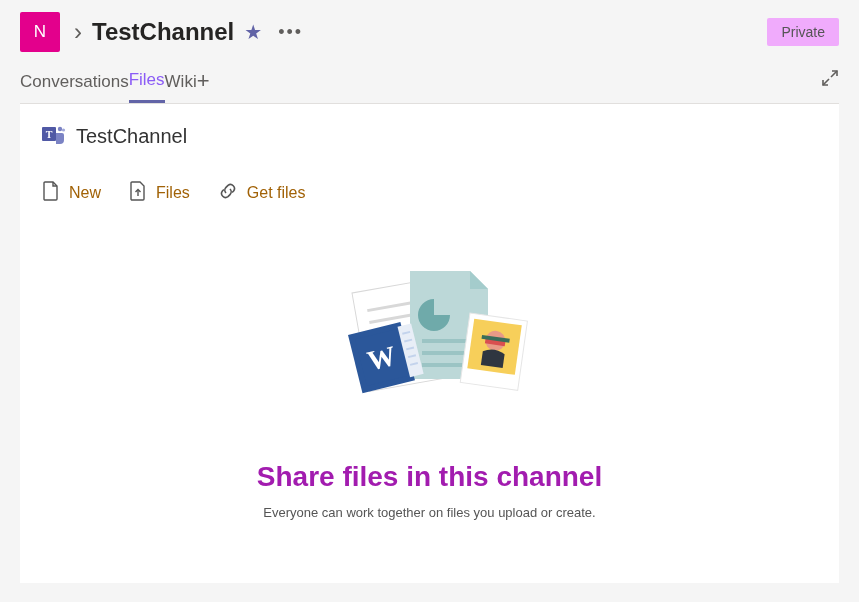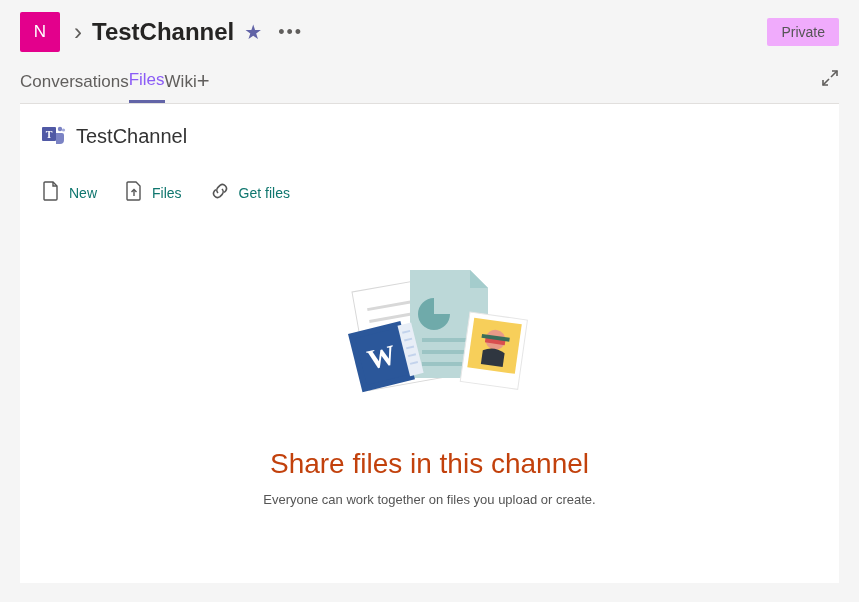--- a/index.html
+++ b/index.html
@@ -102,42 +102,42 @@
     }
     .teams-logo {
       width: 24px;
       height: 24px;
     }
     .action-row {
       display: flex;
       align-items: center;
       gap: 28px;
       padding: 30px 22px 0 22px;
-      font-size: 14px;
-      color: #0f766e;
+      font-size: 16px;
+      color: #a16207;
     }
     .action-btn {
       display: flex;
       align-items: center;
       gap: 9px;
       cursor: pointer;
     }
     .action-btn svg { flex-shrink: 0; }
     .empty-state {
       display: flex;
       flex-direction: column;
       align-items: center;
       padding-top: 60px;
     }
     .illustration { position: relative; width: 220px; height: 170px; }
     .empty-title {
       font-size: 28px;
-      font-weight: 400;
-      color: #c2410c;
-      margin-top: 14px;
+      font-weight: 700;
+      color: #a21caf;
+      margin-top: 26px;
     }
     .empty-sub {
       font-size: 13px;
       color: #555;
       margin-top: 12px;
     }
   </style>
 </head>
 <body>
 

